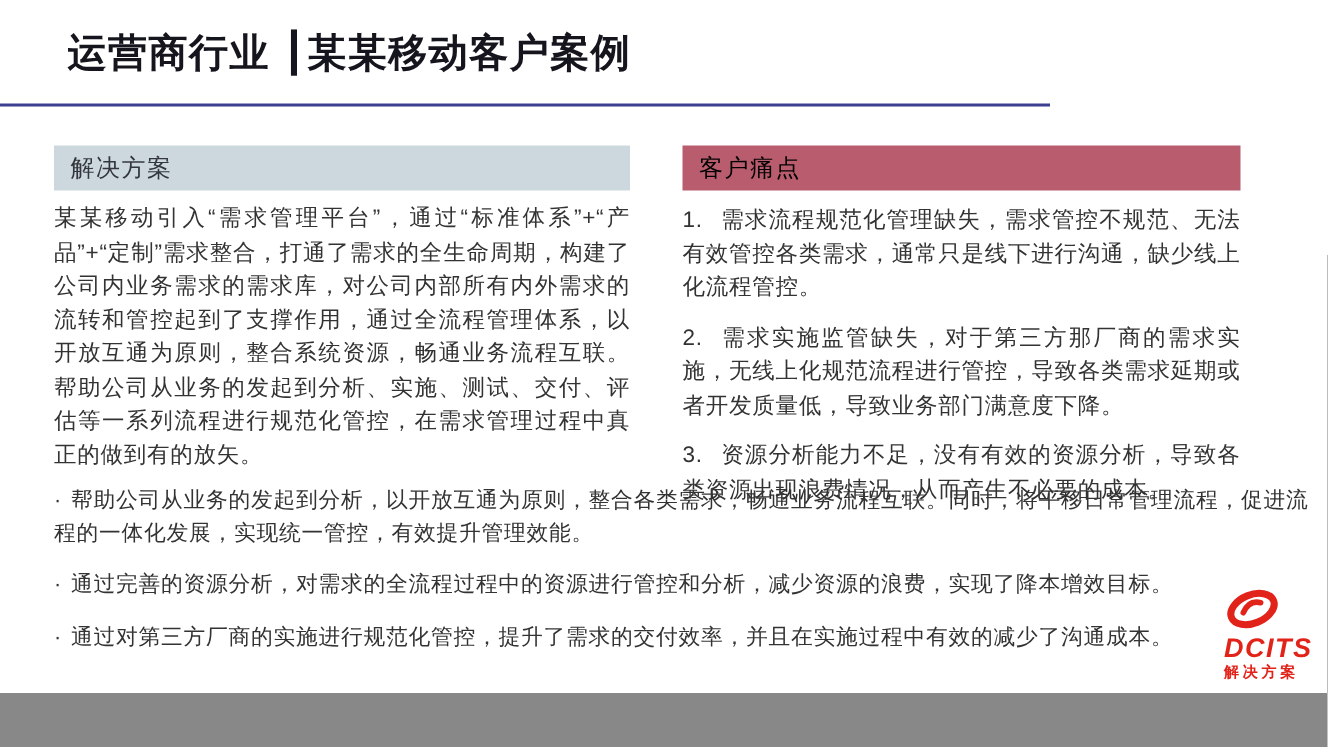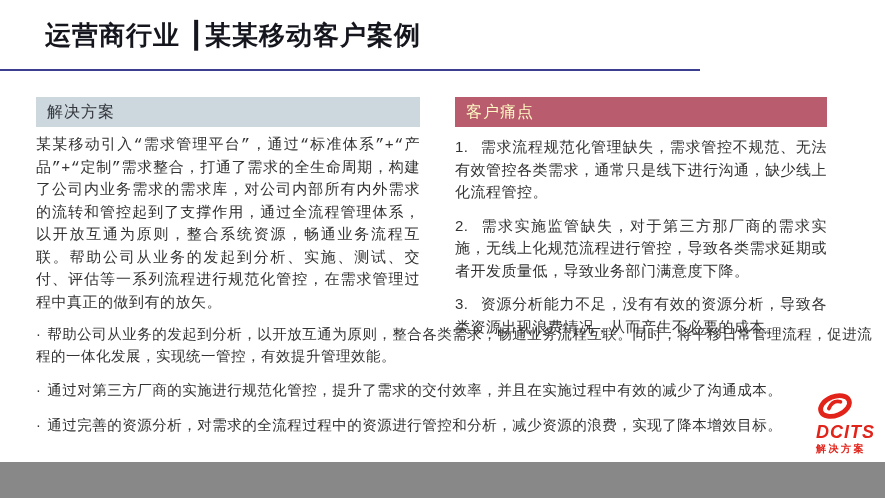--- a/index.html
+++ b/index.html
@@ -19,25 +19,25 @@
   .title-rule{
     position:absolute;left:0;top:69px;
     width:700px;height:2px;background:#3c3f8f;
   }
   .panel-header{
     height:30px;display:flex;align-items:center;
     padding-left:11px;box-sizing:border-box;
     font-size:16px;color:#33373d;letter-spacing:1px;margin-top:20px;
   }
   .panel-header.gray{background:#cdd8de;}
-  .panel-header.rose{background:#b95c6e;color:#fef9c3;}
+  .panel-header.rose{background:#b95c6e;color:#000000;}
   .solution-panel{position:absolute;left:36px;top:77px;width:384px;}
   .solution-body{
     margin-top:8px;font-size:15px;line-height:22.5px;
-    color:#333333;text-align:justify;letter-spacing:0.5px;font-family:Liberation Mono, monospace;
+    color:#333333;text-align:justify;letter-spacing:0.5px;
   }
   .pain-panel{position:absolute;left:455px;top:77px;width:372px;}
   .pain-items{margin-top:9px;}
   .pain-item{
     margin:0 0 11px 0;font-size:15px;line-height:22.5px;
     color:#333333;text-align:justify;letter-spacing:0.5px;
   }
   .pain-num{margin-right:12px;}
   .benefits-panel{position:absolute;left:36px;top:312px;width:839px;}
   .benefits-panel .panel-header{width:374px;}
@@ -80,22 +80,22 @@
     <div class="pain-items">
       <p class="pain-item"><span class="pain-num">1.</span><span>需求流程规范化管理缺失，需求管控不规范、无法有效管控各类需求，通常只是线下进行沟通，缺少线上化流程管控。</span></p>
       <p class="pain-item"><span class="pain-num">2.</span><span>需求实施监管缺失，对于第三方那厂商的需求实施，无线上化规范流程进行管控，导致各类需求延期或者开发质量低，导致业务部门满意度下降。</span></p>
       <p class="pain-item"><span class="pain-num">3.</span><span>资源分析能力不足，没有有效的资源分析，导致各类资源出现浪费情况，从而产生不必要的成本。</span></p>
     </div>
   </div>
 
   <div class="benefits-panel">
     <div class="benefit-list">
       <p class="benefit-item"><span class="bullet-char">·</span><span>帮助公司从业务的发起到分析，以开放互通为原则，整合各类需求，畅通业务流程互联。同时，将平移日常管理流程，促进流程的一体化发展，实现统一管控，有效提升管理效能。</span></p>
+      <p class="benefit-item"><span class="bullet-char">·</span><span>通过完善的资源分析，对需求的全流程过程中的资源进行管控和分析，减少资源的浪费，实现了降本增效目标。</span></p>
       <p class="benefit-item"><span class="bullet-char">·</span><span>通过对第三方厂商的实施进行规范化管控，提升了需求的交付效率，并且在实施过程中有效的减少了沟通成本。</span></p>
-      <p class="benefit-item"><span class="bullet-char">·</span><span>通过完善的资源分析，对需求的全流程过程中的资源进行管控和分析，减少资源的浪费，实现了降本增效目标。</span></p>
     </div>
   </div>
 
   <div class="logo">
     <svg class="logo-swoosh" viewBox="0 0 40 36" xmlns="http://www.w3.org/2000/svg">
       <g transform="rotate(-22 20 18)">
         <ellipse cx="20" cy="18" rx="16" ry="10" fill="none" stroke="#e2231a" stroke-width="5"></ellipse>
         <path d="M 13 18 Q 20 11 27 16" fill="none" stroke="#e2231a" stroke-width="4" stroke-linecap="round"></path>
       </g>
     </svg>

